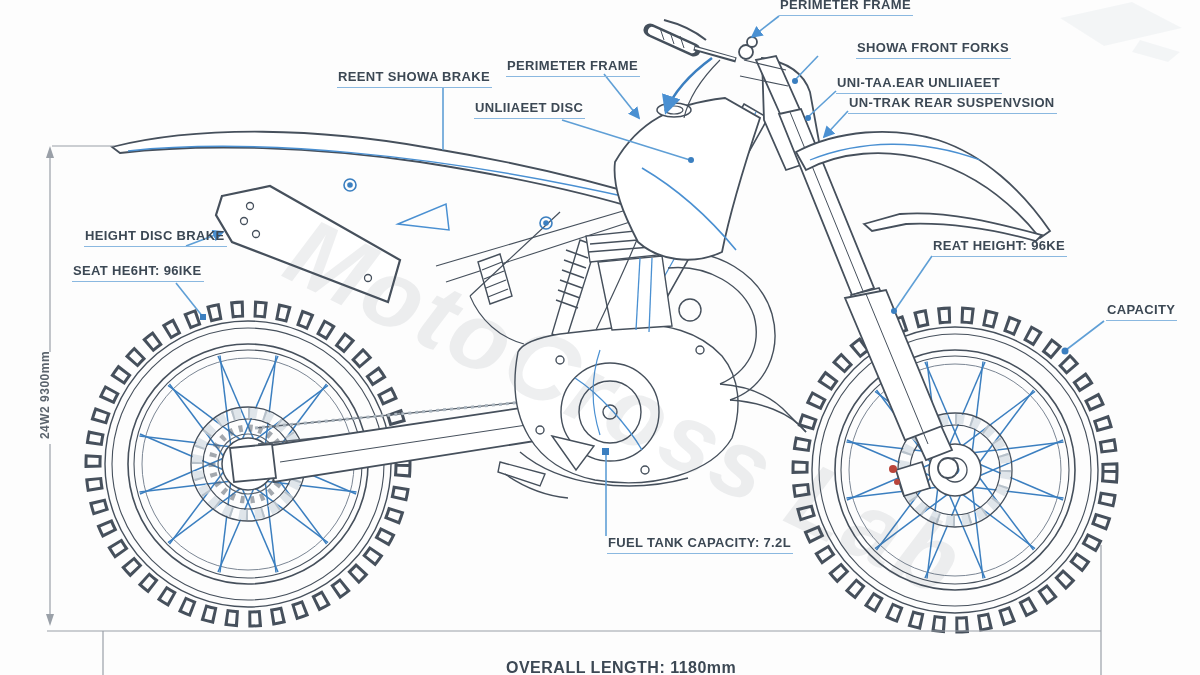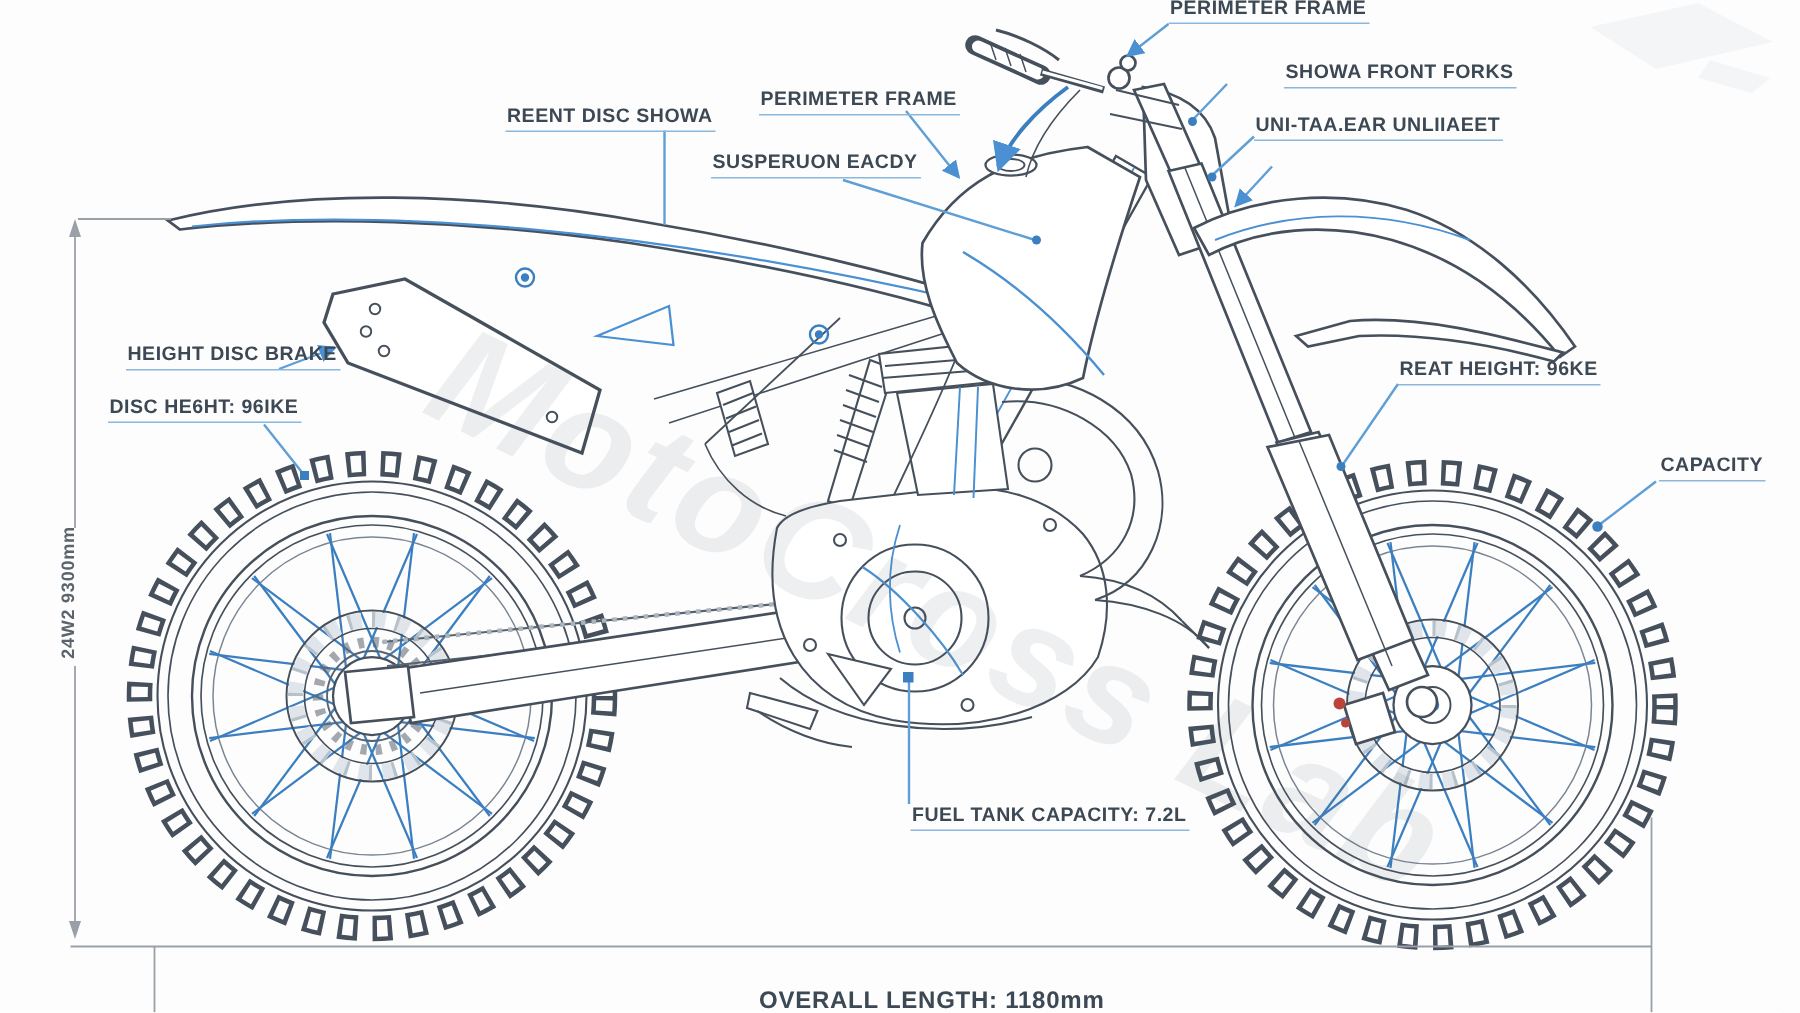--- a/index.html
+++ b/index.html
@@ -233,24 +233,25 @@
     <path d="M606,536 L606,452"></path>
     <rect x="602" y="448" width="7" height="7" fill="#3b7fc0" stroke="none"></rect>
   </g>
 </svg>
 
 <div class="watermark">MotoCross Lab</div>
 
 <div class="lbl" style="left:779px;top:-2px">PERIMETER FRAME</div>
 <div class="lbl" style="left:856px;top:41px">SHOWA FRONT FORKS</div>
 <div class="lbl" style="left:836px;top:76px">UNI-TAA.EAR UNLIIAEET</div>
-<div class="lbl" style="left:337px;top:70px">REENT DISC SHOWA</div>
+<div class="lbl" style="left:848px;top:96px">UN-TRAK REAR SUSPENVSION</div>
+<div class="lbl" style="left:337px;top:70px">REENT SHOWA BRAKE</div>
 <div class="lbl" style="left:506px;top:59px">PERIMETER FRAME</div>
-<div class="lbl" style="left:474px;top:101px">SUSPERUON EACDY</div>
+<div class="lbl" style="left:474px;top:101px">UNLIIAEET DISC</div>
 <div class="lbl" style="left:84px;top:229px">HEIGHT DISC BRAKE</div>
-<div class="lbl" style="left:72px;top:264px">DISC HE6HT: 96IKE</div>
+<div class="lbl" style="left:72px;top:264px">SEAT HE6HT: 96IKE</div>
 <div class="lbl" style="left:932px;top:239px">REAT HEIGHT: 96KE</div>
 <div class="lbl" style="left:1106px;top:303px">CAPACITY</div>
 <div class="lbl" style="left:607px;top:536px">FUEL TANK CAPACITY: 7.2L</div>
 <div class="lbl big noline" style="left:505px;top:659px">OVERALL LENGTH: 1180mm</div>
 <div class="vdim">24W2 9300mm</div>
 
 </div>
 
 </body></html>

